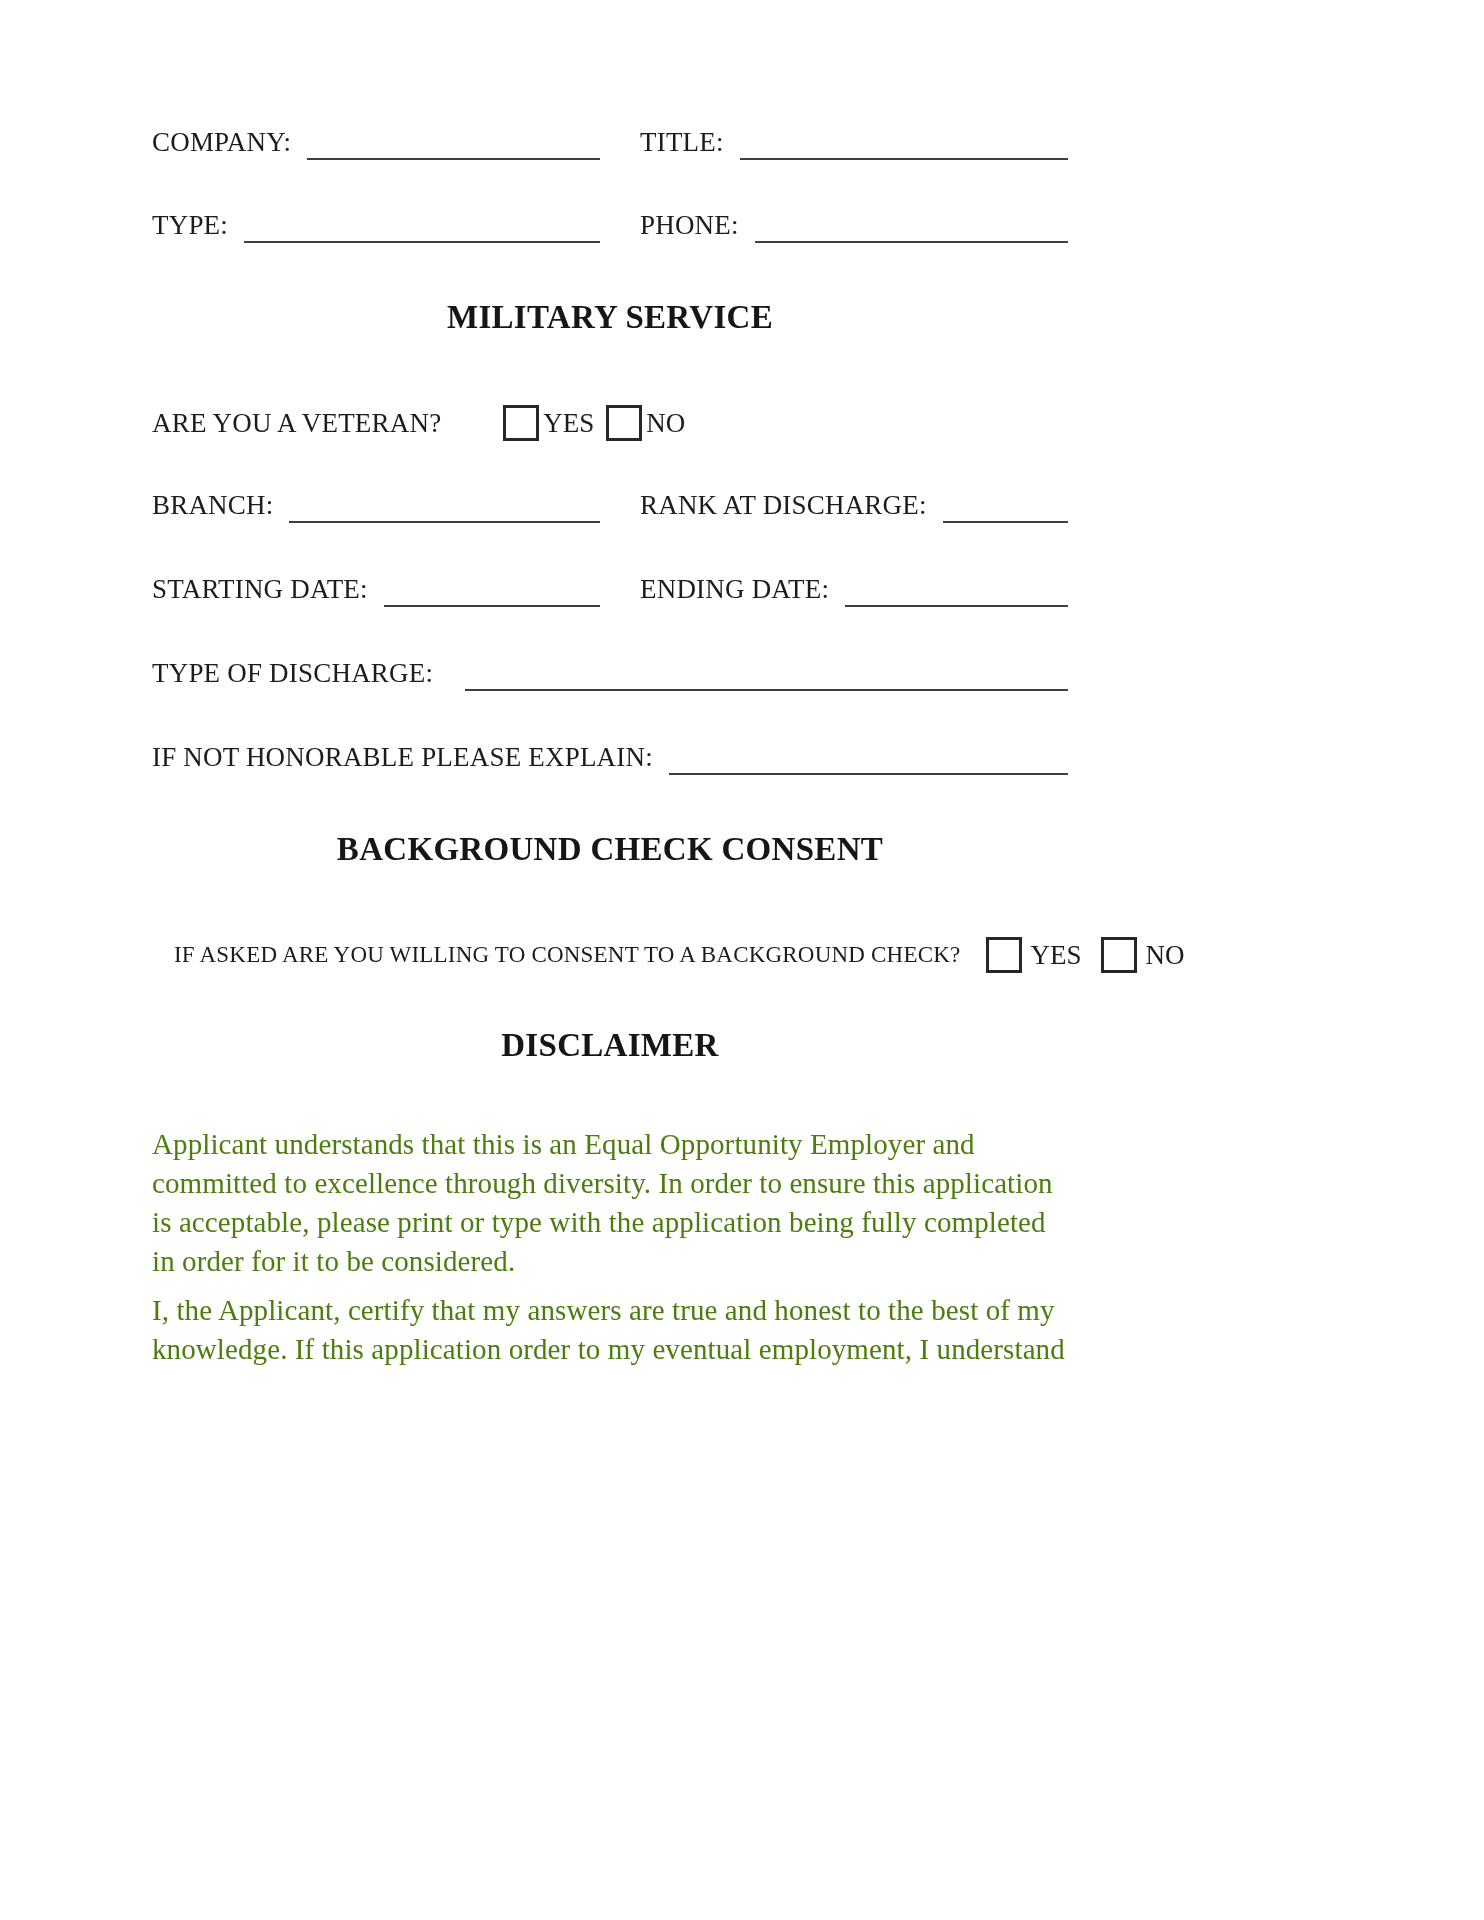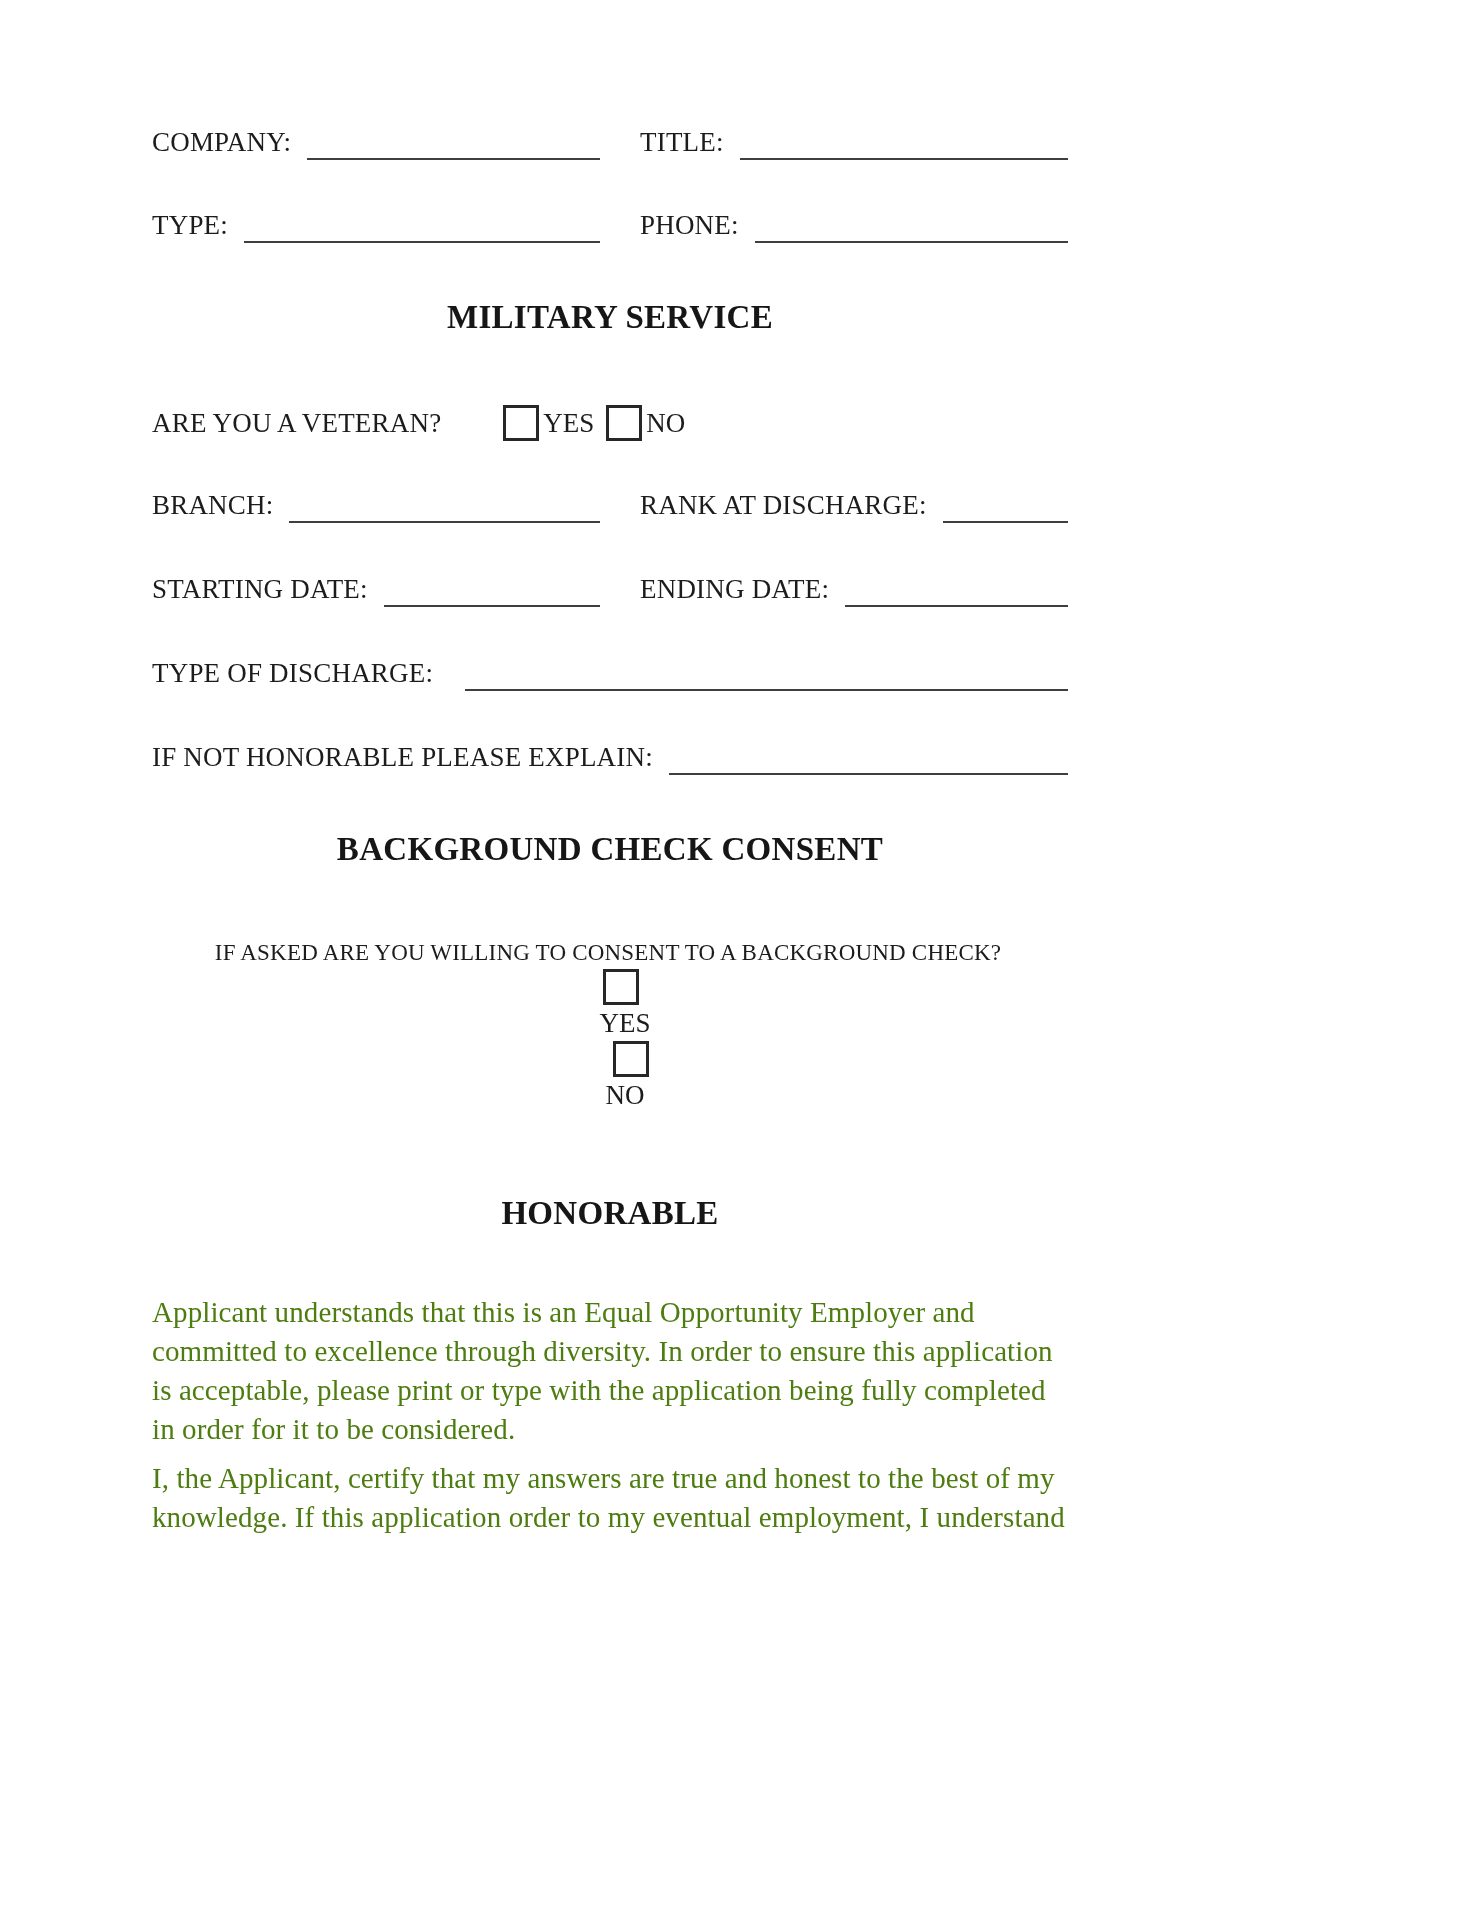--- a/index.html
+++ b/index.html
@@ -101,21 +101,21 @@
     line-height: 39px;
     letter-spacing: 0.1px;
     color: #4d7c0f;
   }
   
   .mb-47 { margin-bottom: 47px; }
   .mb-52 { margin-bottom: 52px; }
   .mb-66 { margin-bottom: 66px; }
   .mb-46 { margin-bottom: 46px; }
   .mb-48 { margin-bottom: 48px; }
-  .mb-50 { margin-bottom: 78px; flex-direction: column; }
+  .mb-50 { margin-bottom: 50px; }
   .mb-58 { margin-bottom: 58px; }
   .mb-10 { margin-bottom: 10px; }
 </style>
 </head>
 <body>
 
 <div class="page">
   <div class="content">
 
     <div class="row pair mb-47">
@@ -185,19 +185,19 @@
     <h2 class="section-heading mb-66">BACKGROUND CHECK CONSENT</h2>
 
     <div class="check-row consent-row mb-50">
       <span class="consent-q">IF ASKED ARE YOU WILLING TO CONSENT TO A BACKGROUND CHECK?</span>
       <span class="checkbox consent-cb-yes"></span>
       <span class="cb-label">YES</span>
       <span class="checkbox consent-cb-no"></span>
       <span class="cb-label">NO</span>
     </div>
 
-    <h2 class="section-heading mb-58">HONORABLE</h2>
+    <h2 class="section-heading mb-58">DISCLAIMER</h2>
 
     <p class="para mb-10">Applicant understands that this is an Equal Opportunity Employer and committed to excellence through diversity. In order to ensure this application is acceptable, please print or type with the application being fully completed in order for it to be considered.</p>
     <p class="para">I, the Applicant, certify that my answers are true and honest to the best of my knowledge. If this application order to my eventual employment, I understand</p>
 
   </div>
 </div>
 
 </body></html>

